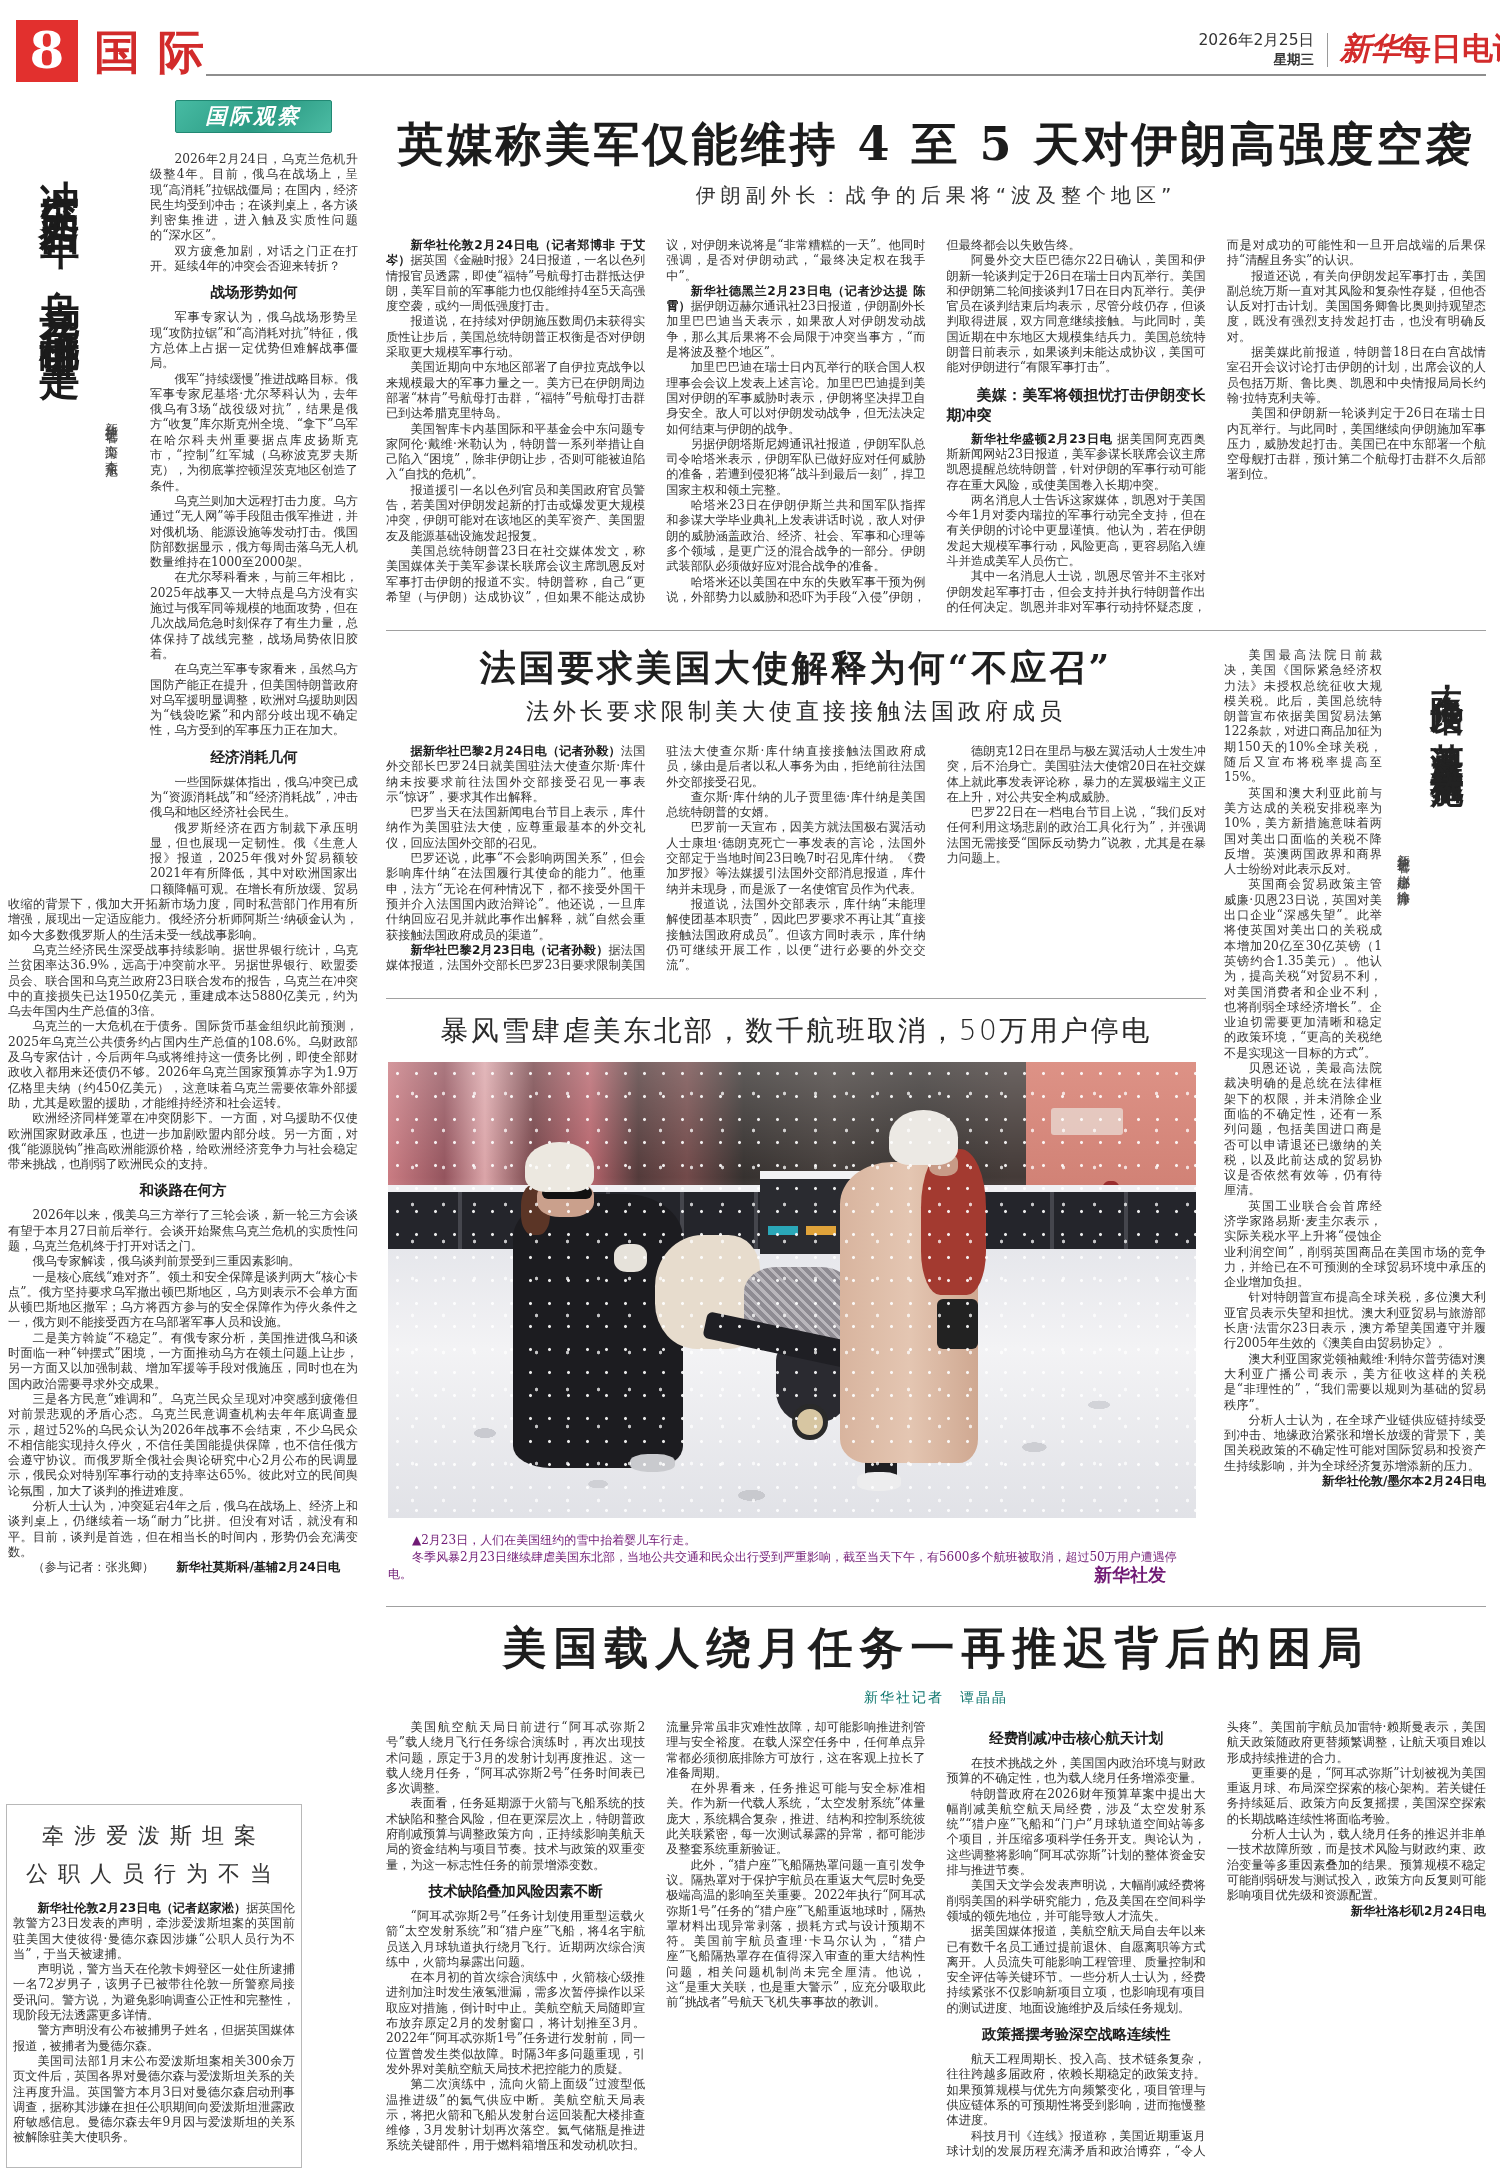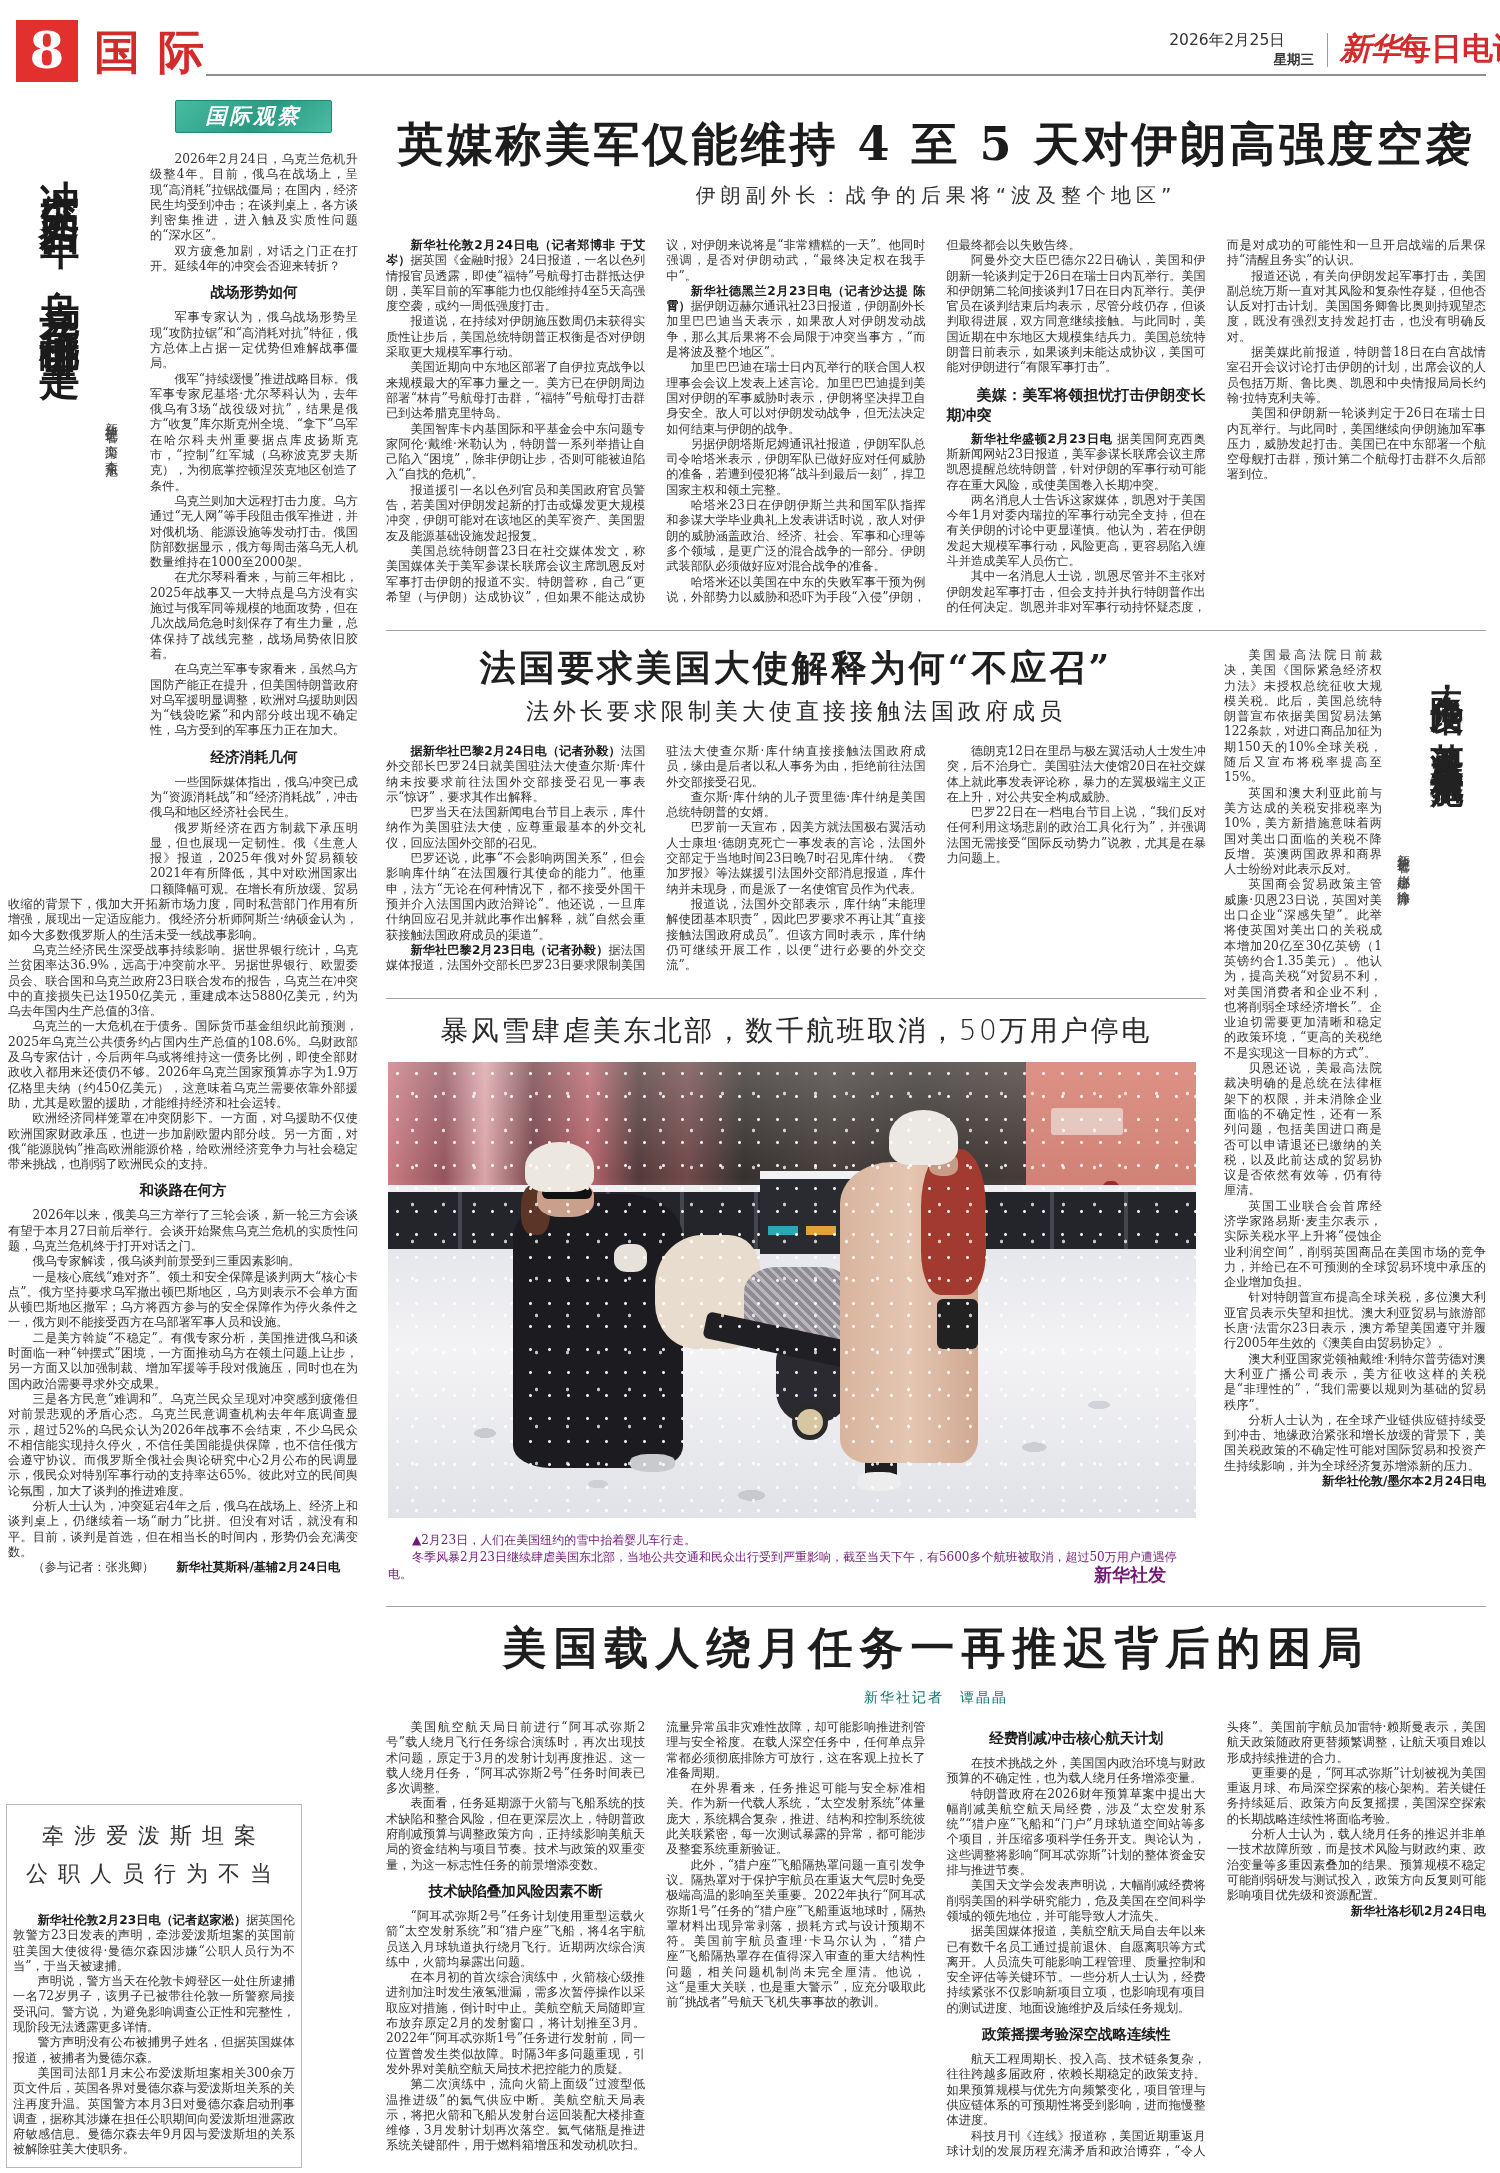--- a/index.html
+++ b/index.html
@@ -13,21 +13,21 @@
 .cols4{column-count:4;column-gap:21px;column-fill:auto;overflow:hidden}
 .cols3{column-count:3;column-gap:21px;column-fill:auto;overflow:hidden}
 .colbreak{break-before:column}
 .dl{text-align:right;text-indent:0 !important;font-family:"DejaVu Sans",sans-serif;font-weight:bold;color:#1d1d1d}
 .rule{background:#a0a0a0;height:1px}
 
 
 .pg-num{left:16px;top:20px;width:62px;height:62px;background:#e2302e;color:#fff;font:bold 50px/62px "DejaVu Serif",serif;text-align:center}
 .sec-name{left:94px;top:22px;font-size:46px;line-height:60px;font-weight:bold;color:#d22b2b;letter-spacing:18px;white-space:nowrap}
 .head-rule{left:206px;top:74px;width:1280px;height:2px;background:#8e8e8e}
-.date{left:1140px;top:31px;width:174px;text-align:center;font:15.5px/18px "DejaVu Sans",sans-serif;color:#333}
+.date{left:1140px;top:31px;width:174px;text-align:right;font:15.5px/18px "DejaVu Sans",sans-serif;color:#333}
 .weekday{left:1140px;top:51px;width:174px;text-align:right;font:bold 13.5px/16px "DejaVu Sans",sans-serif;color:#333}
 .head-div{left:1327px;top:33px;width:1px;height:34px;background:#9a9a9a}
 .logo{left:1340px;top:29px;font-size:31px;line-height:38px;color:#d22b2b;white-space:nowrap}
 .logo .script{font-style:italic;font-weight:bold;letter-spacing:-1px}
 .logo .rest{font-weight:bold}
 
 
 .badge{left:175px;top:100px;width:157px;height:33px;background:linear-gradient(135deg,#47bba3,#2b9a83 55%,#4cbca4);border:1px solid #218873;border-radius:2px;color:#fff;font:italic bold 21px/31px "DejaVu Sans",sans-serif;text-align:center;letter-spacing:3px}
 .lf{left:8px;top:152px;width:350px;height:1642px;overflow:hidden}
 .lf-float{float:left;width:142px;height:743px;position:relative}
@@ -35,21 +35,21 @@
 .v-byline{position:absolute;left:95px;top:260px;writing-mode:vertical-rl;font-size:13px;line-height:16px;letter-spacing:2px;color:#444;white-space:nowrap}
 .v-byline span{margin-inline-end:12px}
 .closing{text-indent:2em}
 .closing .lead{margin-left:22px}
 
 
 .ep{left:6px;top:1804px;width:296px;height:364px;border:1px solid #b8b8b8;padding:0 6px;overflow:hidden}
 .ep-h{font-size:22px;line-height:30px;letter-spacing:10px;text-align:center;color:#333}
 .ep-h1{margin-top:16px}
 .ep-h2{margin-top:8px}
-.ep .txt{margin-top:24px}
+.ep .txt{margin-top:12px}
 
 
 .ir-h{left:386px;top:116px;width:1100px;text-align:center;font-size:46px;line-height:56px;font-weight:900;letter-spacing:3px;color:#1c1c1c;white-space:nowrap}
 .ir-sub{left:386px;top:182px;width:1100px;text-align:center;font:20px/26px "DejaVu Sans",sans-serif;letter-spacing:5px;color:#333;white-space:nowrap}
 .ir-body{left:386px;top:238px;width:1100px;height:378px}
 .ir-sidehead{font-family:"DejaVu Sans",sans-serif;font-weight:bold;font-size:15px;line-height:20px;text-indent:2em;margin:9px 0 7px;color:#1d1d1d;break-after:avoid}
 
 
 .fr-h{left:386px;top:644px;width:820px;text-align:center;font-size:36px;line-height:46px;letter-spacing:3px;font-weight:600;color:#1f1f1f;white-space:nowrap}
 .fr-sub{left:386px;top:696px;width:820px;text-align:center;font:23px/30px "DejaVu Sans",sans-serif;letter-spacing:4px;color:#2a2a2a;white-space:nowrap}

